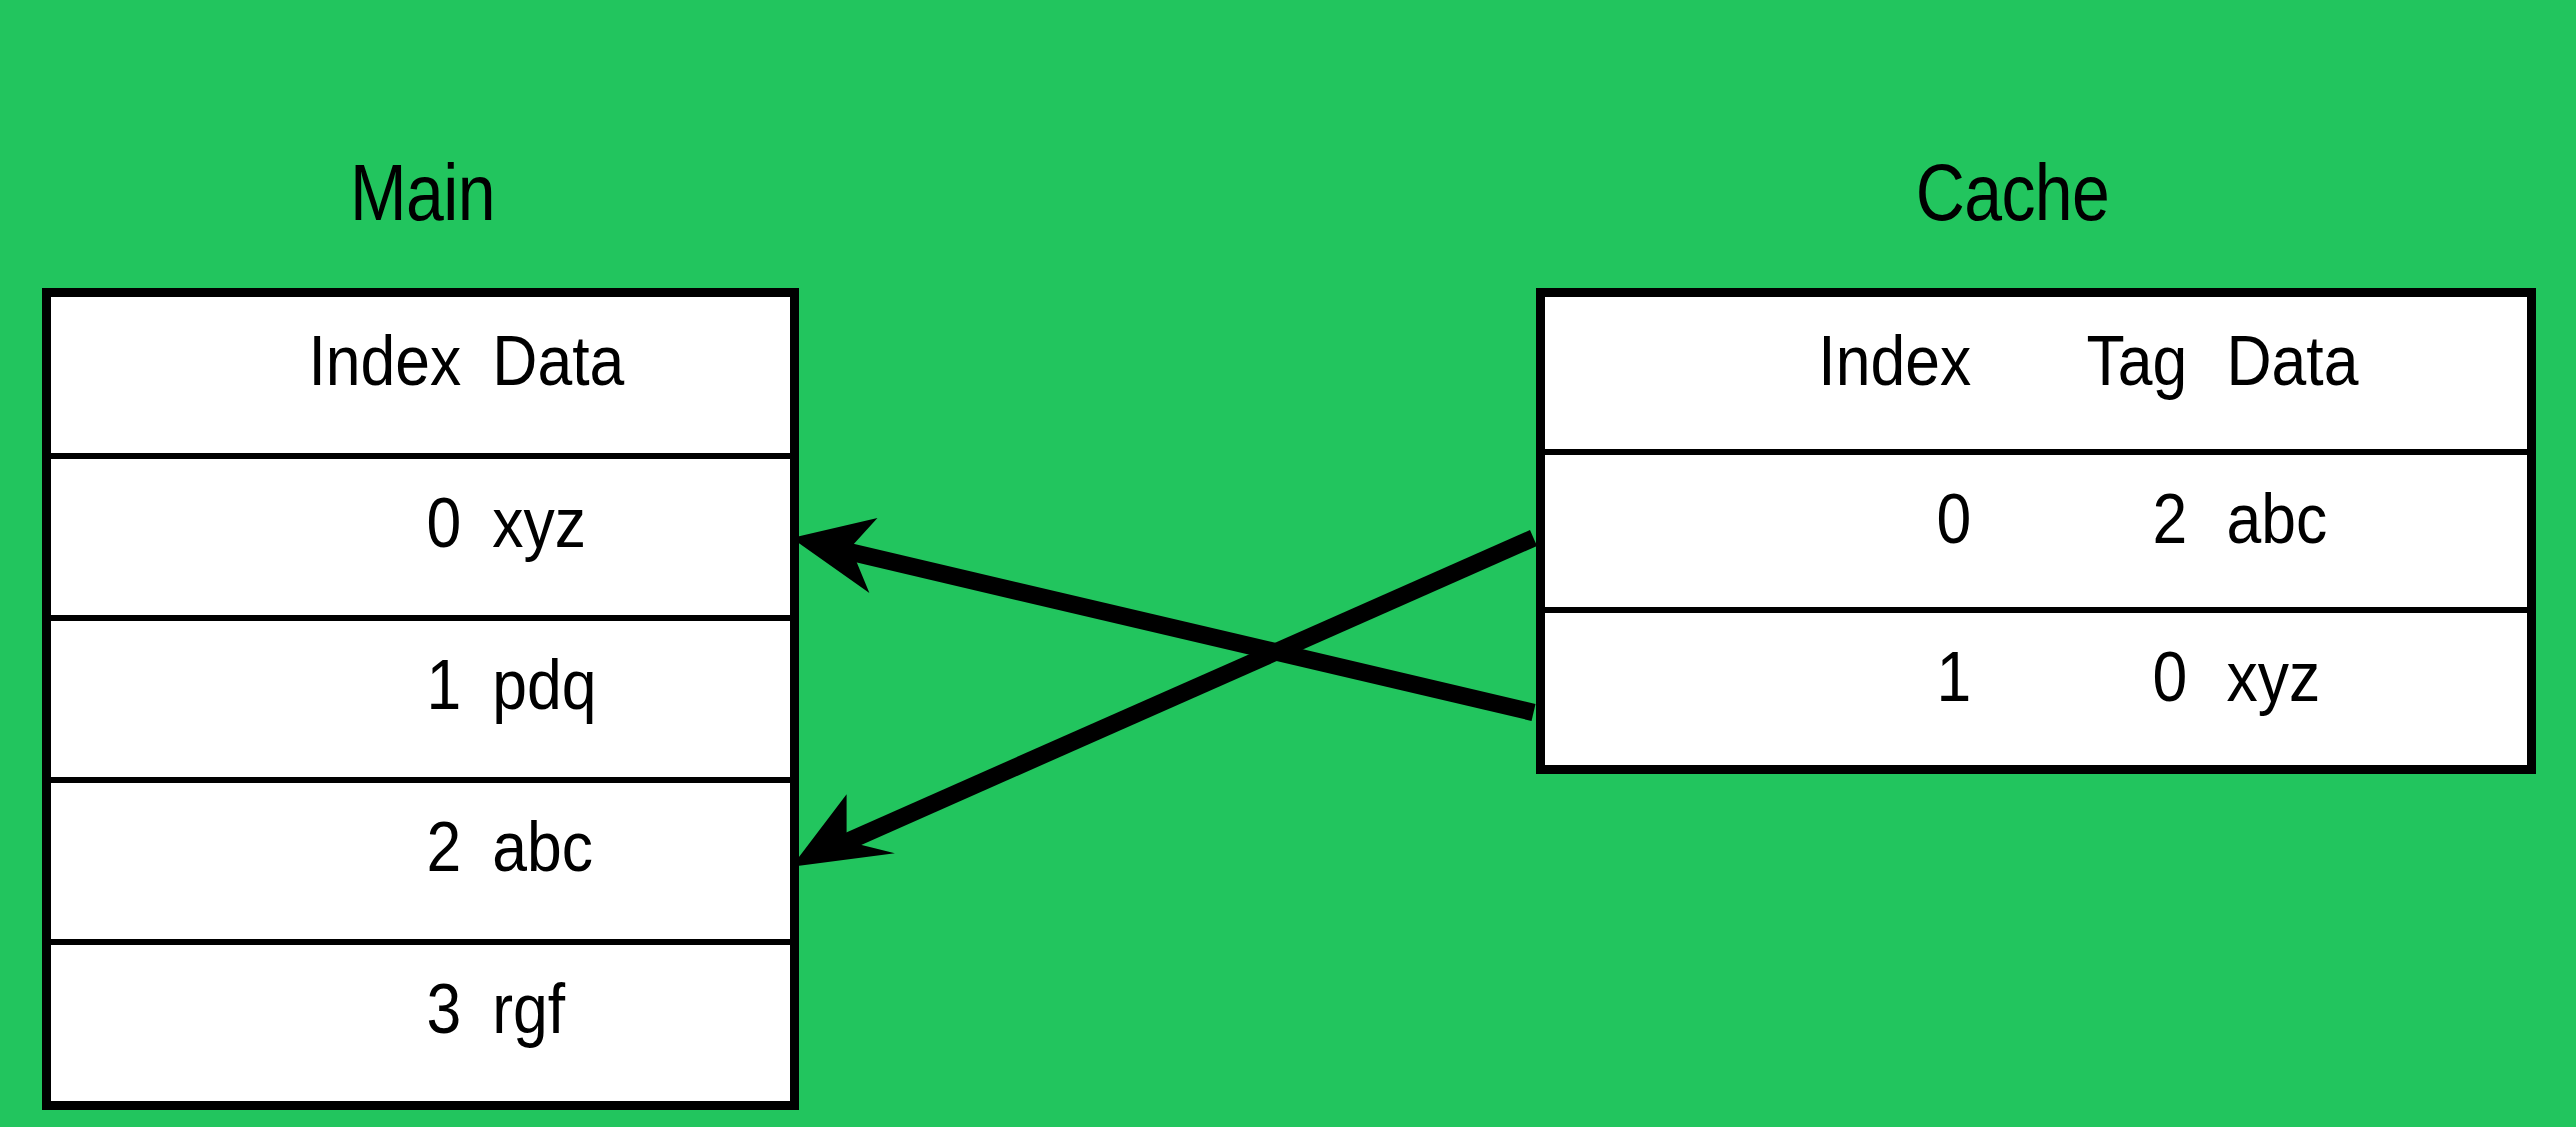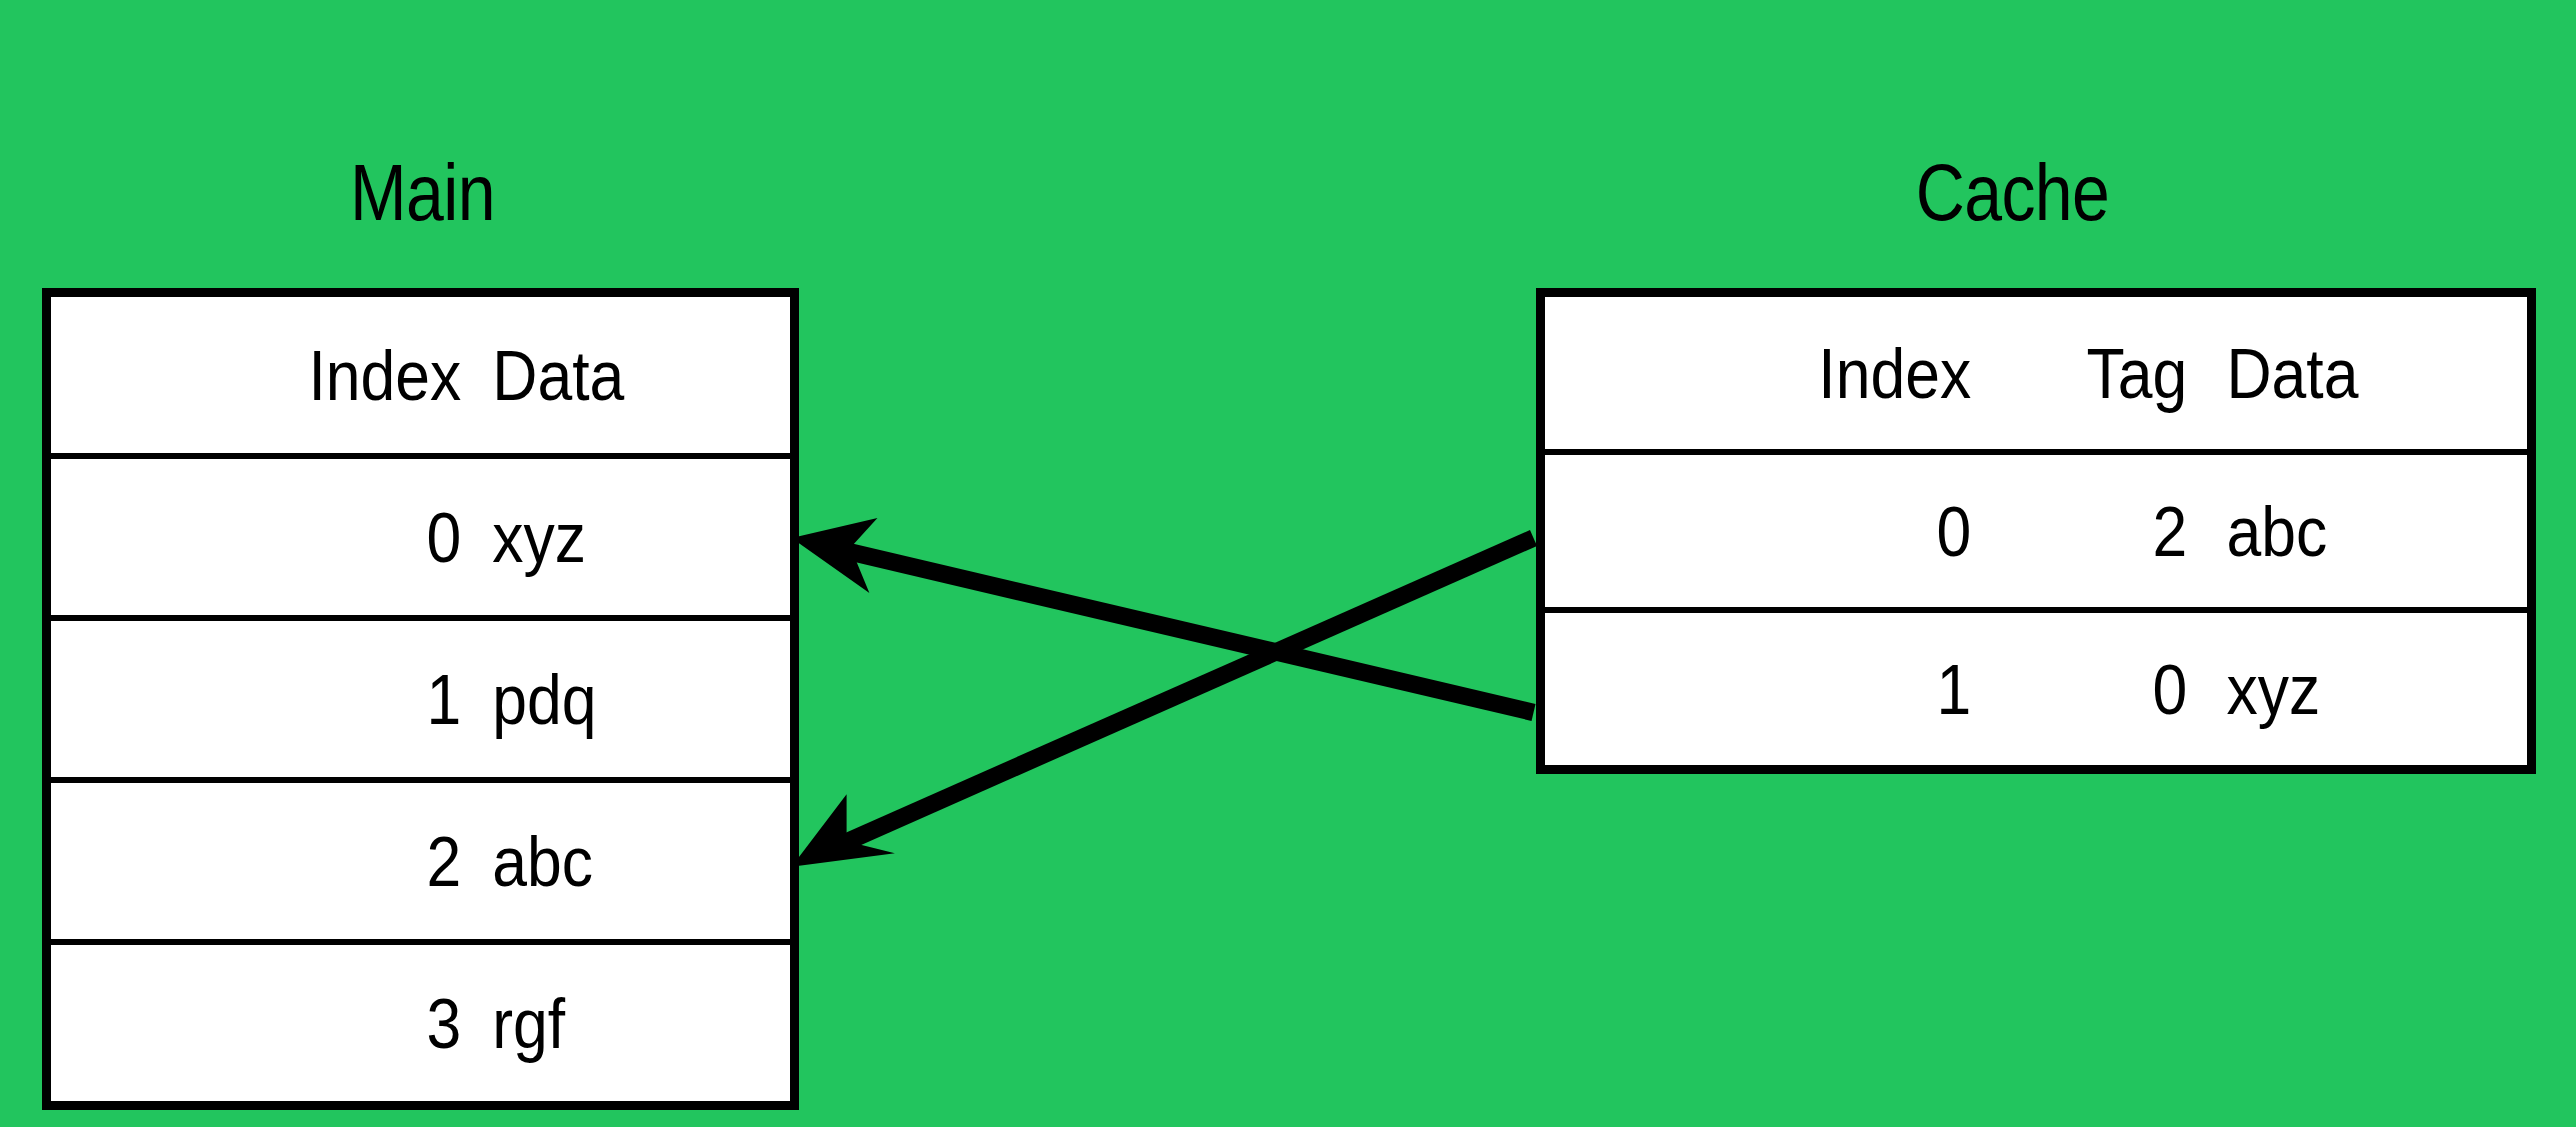--- a/index.html
+++ b/index.html
@@ -40,24 +40,24 @@
     background: #ffffff;
     display: flex;
     flex-direction: column;
   }
   #main-memory-table  { left: 42px;   top: 288px; width: 757px; height: 822px; }
   #cache-memory-table { left: 1536px; top: 288px; width: 1000px; height: 486px; }
 
   .mem-row {
     flex: 1 1 0;
     display: flex;
-    align-items: center;
     border-bottom: 6.7px solid #000000;
     box-sizing: border-box;
     position: relative;
+    margin-top: 28px;
   }
   .mem-row:last-child { border-bottom: none; }
 
   .cell {
     font-size: 71px;
     line-height: 1;
     transform: scaleX(0.88);
     white-space: pre;
     box-sizing: border-box;
   }

